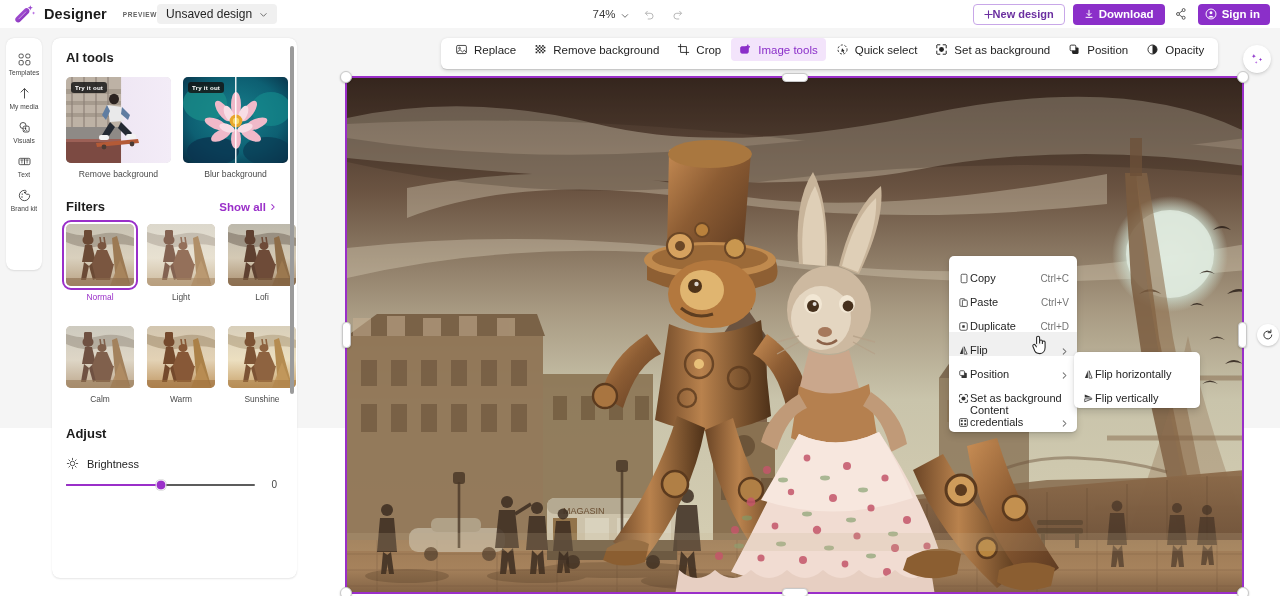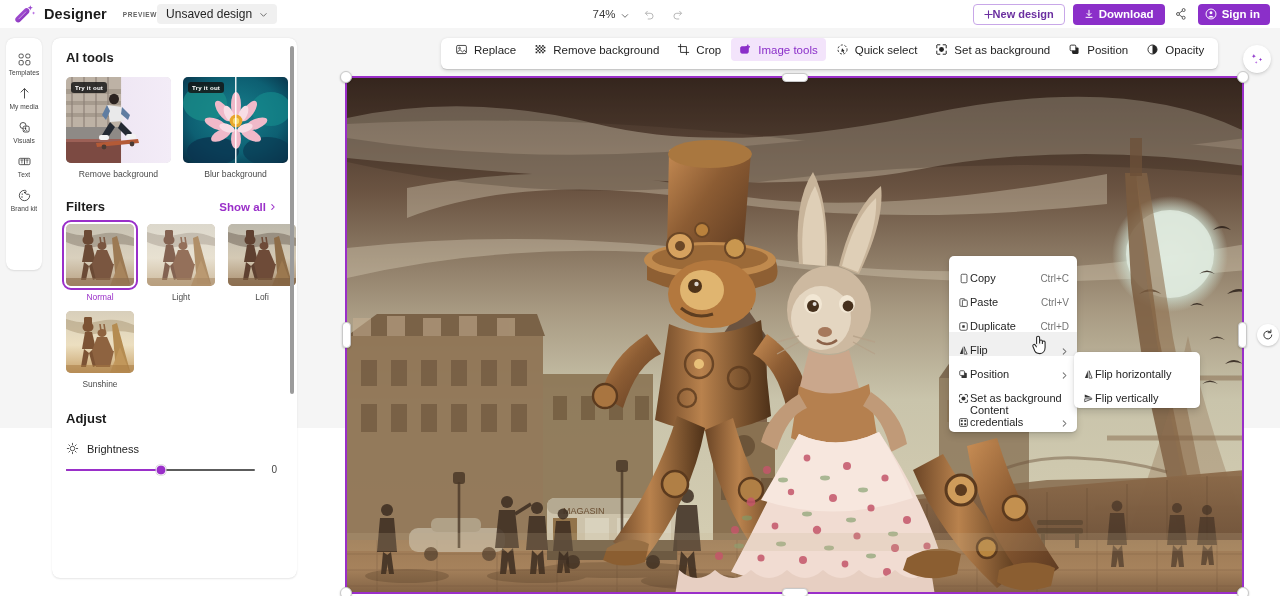--- a/index.html
+++ b/index.html
@@ -102,21 +102,21 @@
     letter-spacing: .2px;
   }
   .ai-cap { margin-top: 6px; text-align: center; font-size: 8.6px; color: #4a4a4a; }
 
   
   .thumb-skate { position:absolute; inset:0; }
   .thumb-blur { position:absolute; inset:0; }
 
   .filters-wrap { margin-top: 20px; }
   .filter-grid {
-    display: grid; grid-template-columns: repeat(5, 1fr); gap: 9px 13px; margin-top: 10px;
+    display: grid; grid-template-columns: repeat(3, 1fr); gap: 24px 13px; margin-top: 10px;
   }
   .filter-item { cursor: pointer; }
   .filter-thumb {
     width: 68px; height: 62px; border-radius: 5px; overflow: hidden;
     position: relative; background: #cdbda8;
   }
   .filter-item.sel .filter-thumb {
     outline: 2px solid #9a2fc9; outline-offset: 2px; border-radius: 5px;
   }
   .filter-cap { margin-top: 6px; text-align: center; font-size: 8.4px; color: #4a4a4a; }

